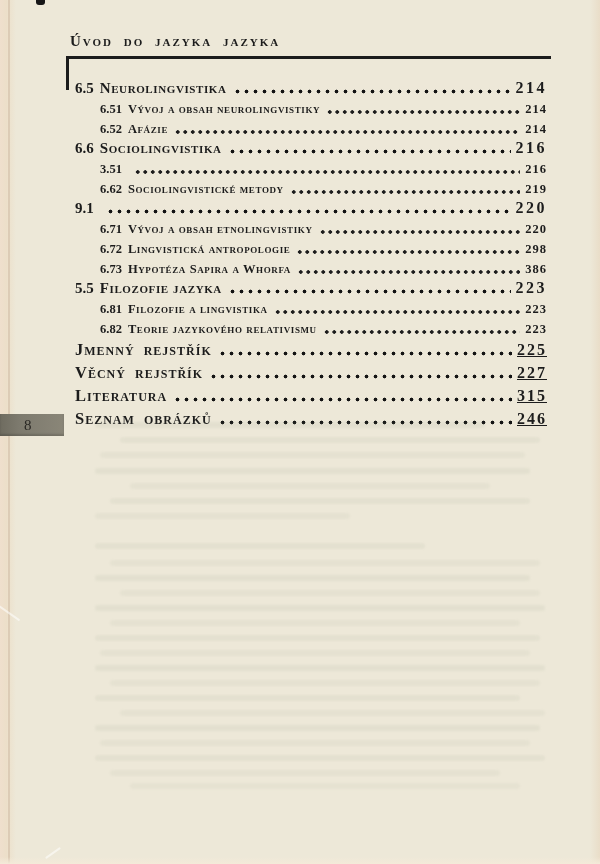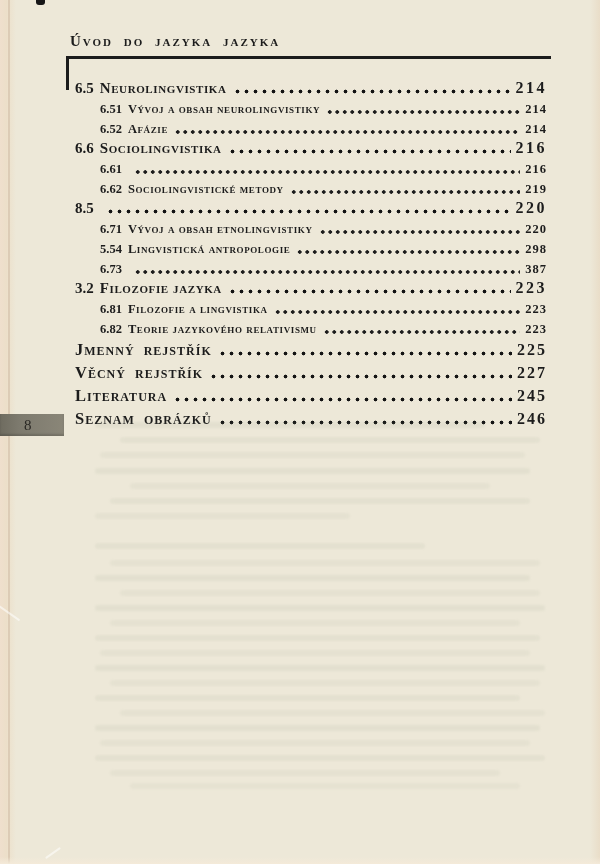--- a/index.html
+++ b/index.html
@@ -93,21 +93,21 @@
   .pg { white-space: nowrap; letter-spacing: 1px; }
   .level1 .pg { font-size: 16px; letter-spacing: 2.5px; }
 
   
   .backmatter {
     position: absolute; left: 75px; top: 335px; width: 472px;
     color: var(--ink, #1c1c1c);
   }
   .backmatter .toc-row { font-size: 16.5px; line-height: 17px; margin-top: 6px; }
   .backmatter .title { letter-spacing: 1px; word-spacing: 4px; text-align: right; }
-  .backmatter .pg { font-size: 16px; letter-spacing: 2px; }
+  .backmatter .pg { font-size: 16px; letter-spacing: 2px; text-decoration: underline; }
 
   
   .page-tab {
     position: absolute; left: 0; top: 414px; width: 64px; height: 22px;
     background: linear-gradient(90deg, #6f6c60 0%, var(--tab, #7d7a6e) 30%, #8a8678 100%);
     box-shadow: inset 0 -2px 2px rgba(0,0,0,0.15);
     display: flex; align-items: center;
   }
   .page-tab .tab-num {
     margin-left: 24px;
@@ -161,54 +161,55 @@
         <span class="leader"></span>
         <span class="pg">214</span>
       </div>
       <div class="toc-row level1">
         <span class="num">6.6</span>
         <span class="title">Sociolingvistika</span>
         <span class="leader"></span>
         <span class="pg">216</span>
       </div>
       <div class="toc-row level2">
-        <span class="num">6.61</span>
+        <span class="num">3.51</span>
         <span class="leader"></span>
         <span class="pg">216</span>
       </div>
       <div class="toc-row level2">
         <span class="num">6.62</span>
         <span class="title">Sociolingvistické metody</span>
         <span class="leader"></span>
         <span class="pg">219</span>
       </div>
       <div class="toc-row level1">
-        <span class="num">8.5</span>
+        <span class="num">9.1</span>
         <span class="leader"></span>
         <span class="pg">220</span>
       </div>
       <div class="toc-row level2">
         <span class="num">6.71</span>
         <span class="title">Vývoj a obsah etnolingvistiky</span>
         <span class="leader"></span>
         <span class="pg">220</span>
       </div>
       <div class="toc-row level2">
-        <span class="num">5.54</span>
+        <span class="num">6.72</span>
         <span class="title">Lingvistická antropologie</span>
         <span class="leader"></span>
         <span class="pg">298</span>
       </div>
       <div class="toc-row level2">
         <span class="num">6.73</span>
-        <span class="leader"></span>
-        <span class="pg">387</span>
-      </div>
-      <div class="toc-row level1">
-        <span class="num">3.2</span>
+        <span class="title">Hypotéza Sapira a Whorfa</span>
+        <span class="leader"></span>
+        <span class="pg">386</span>
+      </div>
+      <div class="toc-row level1">
+        <span class="num">5.5</span>
         <span class="title">Filozofie jazyka</span>
         <span class="leader"></span>
         <span class="pg">223</span>
       </div>
       <div class="toc-row level2">
         <span class="num">6.81</span>
         <span class="title">Filozofie a lingvistika</span>
         <span class="leader"></span>
         <span class="pg">223</span>
       </div>
@@ -227,21 +228,21 @@
         <span class="pg">225</span>
       </div>
       <div class="toc-row level1">
         <span class="title">Věcný rejstřík</span>
         <span class="leader"></span>
         <span class="pg">227</span>
       </div>
       <div class="toc-row level1">
         <span class="title">Literatura</span>
         <span class="leader"></span>
-        <span class="pg">245</span>
+        <span class="pg">315</span>
       </div>
       <div class="toc-row level1">
         <span class="title">Seznam obrázků</span>
         <span class="leader"></span>
         <span class="pg">246</span>
       </div>
     </div>
 
   <div class="page-tab">
     <span class="tab-num">8</span>

